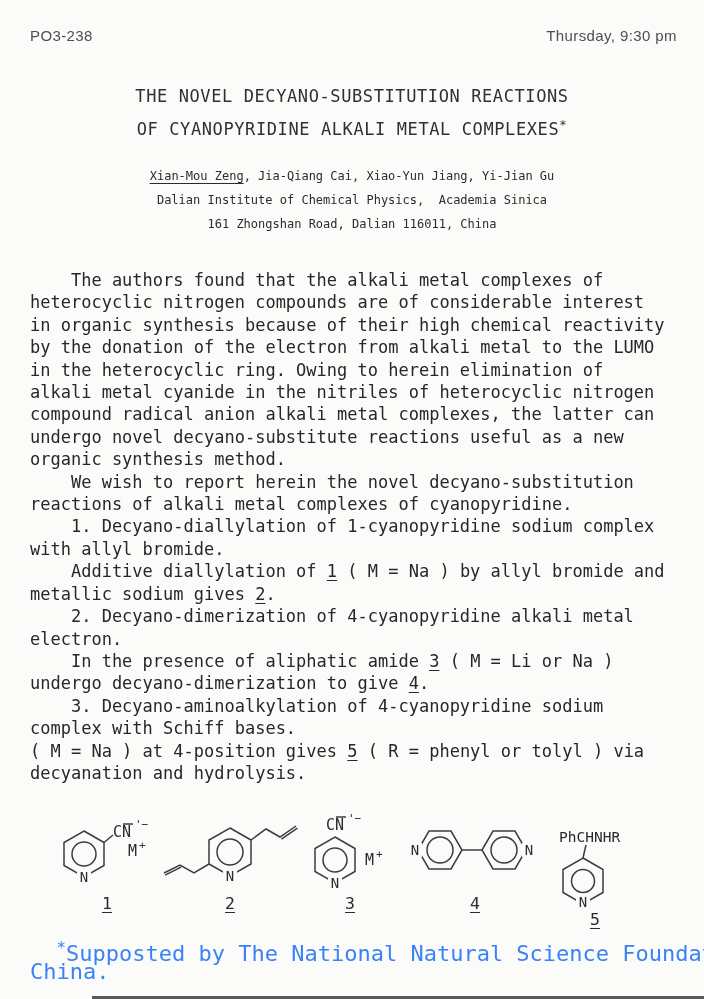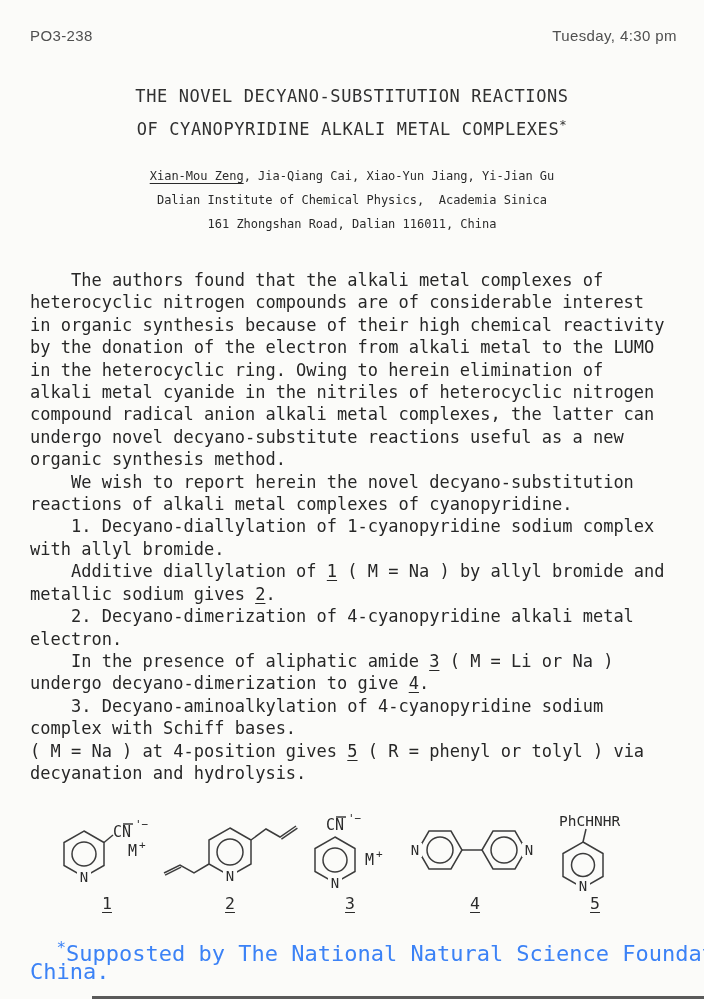--- a/index.html
+++ b/index.html
@@ -31,21 +31,21 @@
   svg line,svg path,svg circle{stroke:#3c3c3c;stroke-width:1.5;fill:none;}
   svg text{fill:#2b2b2b;font-family:"DejaVu Sans Mono","Liberation Mono",monospace;}
   .scan-edge{position:absolute;left:92px;right:0;bottom:0;height:3px;background:#5a5a5a;}
 </style>
 </head>
 <body>
 
 <div class="page">
 
   <div class="hdr hdr-left">PO3-238</div>
-  <div class="hdr hdr-right">Tuesday, 4:30 pm</div>
+  <div class="hdr hdr-right">Thursday, 9:30 pm</div>
 
   <div class="centerblock title">
       <div class="tline"><span>THE NOVEL DECYANO-SUBSTITUTION REACTIONS</span></div>
       <div class="tline"><span>OF CYANOPYRIDINE ALKALI METAL COMPLEXES</span><span class="sup">*</span></div>
     </div>
 
   <div class="centerblock authors">
       <div class="tline"><span class="u">Xian-Mou Zeng</span><span>, Jia-Qiang Cai, Xiao-Yun Jiang, Yi-Jian Gu</span></div>
       <div class="tline"><span>Dalian Institute of Chemical Physics,  Academia Sinica</span></div>
       <div class="tline"><span>161 Zhongshan Road, Dalian 116011, China</span></div>
@@ -132,21 +132,21 @@
         <circle cx="104" cy="38" r="13"></circle>
         <line x1="62" y1="38" x2="82" y2="38"></line>
         <rect x="9" y="31" width="13" height="14" fill="#fbfbf9" stroke="none"></rect>
         <text x="15" y="43" font-size="14" text-anchor="middle">N</text>
         <rect x="122" y="31" width="13" height="14" fill="#fbfbf9" stroke="none"></rect>
         <text x="129" y="43" font-size="14" text-anchor="middle">N</text>
       </svg>
       <div class="struct-label"><span>4</span></div>
     </div>
 
-    <div class="struct-cell" style="left:525px;top:0;width:140px;">
+    <div class="struct-cell" style="left:525px;top:16px;width:140px;">
       <svg width="140" height="80" viewBox="0 0 140 80">
         <text x="34" y="14" font-size="14.5">PhCHNHR</text>
         <line x1="61" y1="17" x2="58" y2="30"></line>
         <path d="M58 30 L78 41.5 L78 64.5 L58 76 L38 64.5 L38 41.5 Z"></path>
         <circle cx="58" cy="53" r="11.5"></circle>
         <rect x="51" y="69" width="14" height="12" fill="#fbfbf9" stroke="none"></rect>
         <text x="58" y="79" font-size="14" text-anchor="middle">N</text>
       </svg>
       <div class="struct-label"><span>5</span></div>
     </div>

